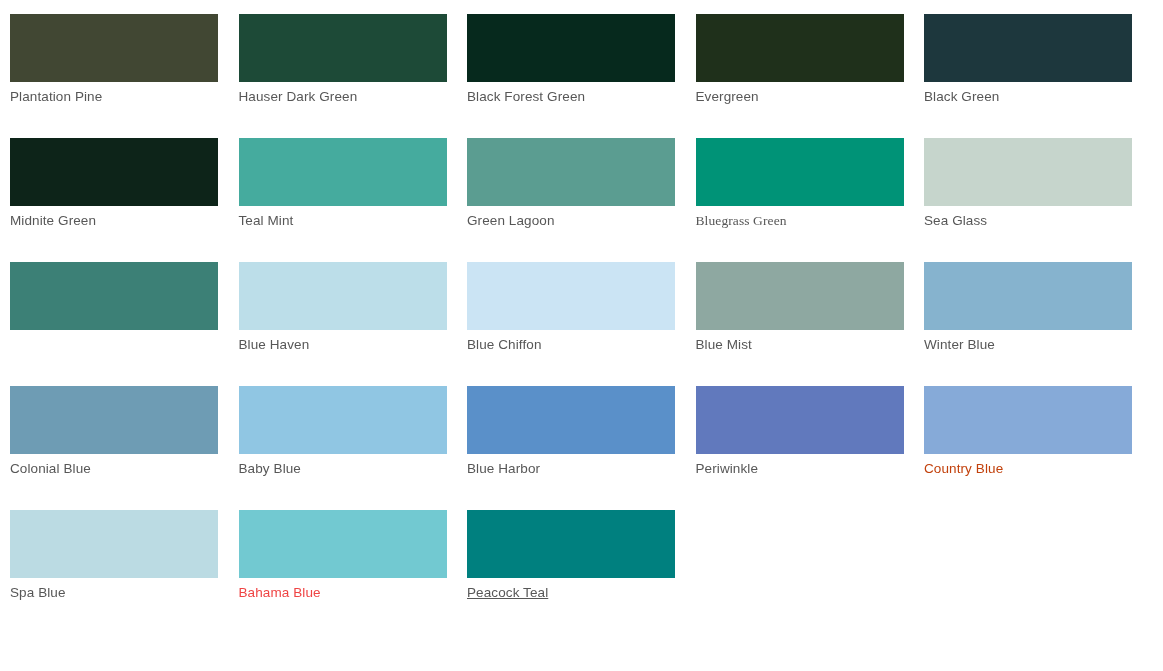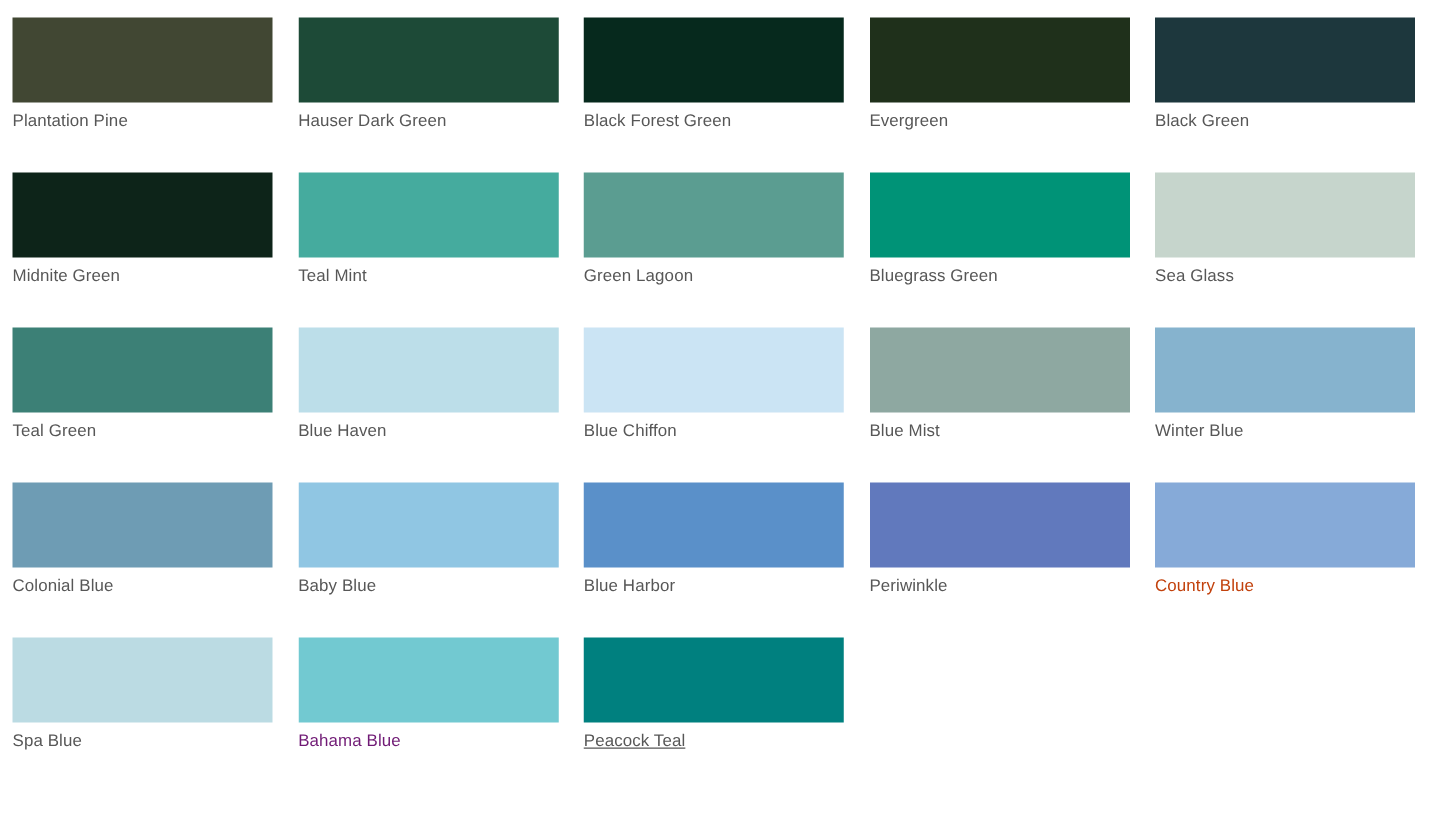--- a/index.html
+++ b/index.html
@@ -82,29 +82,28 @@
     <div class="swatch-cell">
       <div class="swatch-chip" style="background-color: rgb(69, 171, 158);"></div>
       <div class="swatch-label" style="color: rgb(87, 87, 87);">Teal Mint</div>
     </div>
     <div class="swatch-cell">
       <div class="swatch-chip" style="background-color: rgb(91, 157, 145);"></div>
       <div class="swatch-label" style="color: rgb(87, 87, 87);">Green Lagoon</div>
     </div>
     <div class="swatch-cell">
       <div class="swatch-chip" style="background-color: rgb(0, 147, 119);"></div>
-      <div class="swatch-label" style="color: rgb(87, 87, 87);">Bluegrass Green</div>
+      <div class="swatch-label" style="color: rgb(87, 87, 87); font-family: Liberation Serif, serif;">Bluegrass Green</div>
     </div>
     <div class="swatch-cell">
       <div class="swatch-chip" style="background-color: rgb(198, 213, 204);"></div>
       <div class="swatch-label" style="color: rgb(87, 87, 87);">Sea Glass</div>
     </div>
     <div class="swatch-cell">
       <div class="swatch-chip" style="background-color: rgb(60, 128, 118);"></div>
-      <div class="swatch-label" style="color: rgb(87, 87, 87);">Teal Green</div>
     </div>
     <div class="swatch-cell">
       <div class="swatch-chip" style="background-color: rgb(188, 222, 233);"></div>
       <div class="swatch-label" style="color: rgb(87, 87, 87);">Blue Haven</div>
     </div>
     <div class="swatch-cell">
       <div class="swatch-chip" style="background-color: rgb(203, 228, 244);"></div>
       <div class="swatch-label" style="color: rgb(87, 87, 87);">Blue Chiffon</div>
     </div>
     <div class="swatch-cell">
@@ -134,19 +133,19 @@
     <div class="swatch-cell">
       <div class="swatch-chip" style="background-color: rgb(134, 170, 216);"></div>
       <div class="swatch-label" style="color: #c2410c;">Country Blue</div>
     </div>
     <div class="swatch-cell">
       <div class="swatch-chip" style="background-color: rgb(187, 219, 227);"></div>
       <div class="swatch-label" style="color: rgb(87, 87, 87);">Spa Blue</div>
     </div>
     <div class="swatch-cell">
       <div class="swatch-chip" style="background-color: rgb(114, 201, 209);"></div>
-      <div class="swatch-label" style="color: #701a75;">Bahama Blue</div>
+      <div class="swatch-label" style="color: #ef4444;">Bahama Blue</div>
     </div>
     <div class="swatch-cell">
       <div class="swatch-chip" style="background-color: rgb(0, 128, 127);"></div>
       <div class="swatch-label" style="color: rgb(87, 87, 87); text-decoration: underline;">Peacock Teal</div>
     </div>
   </div>
 
 </body></html>

